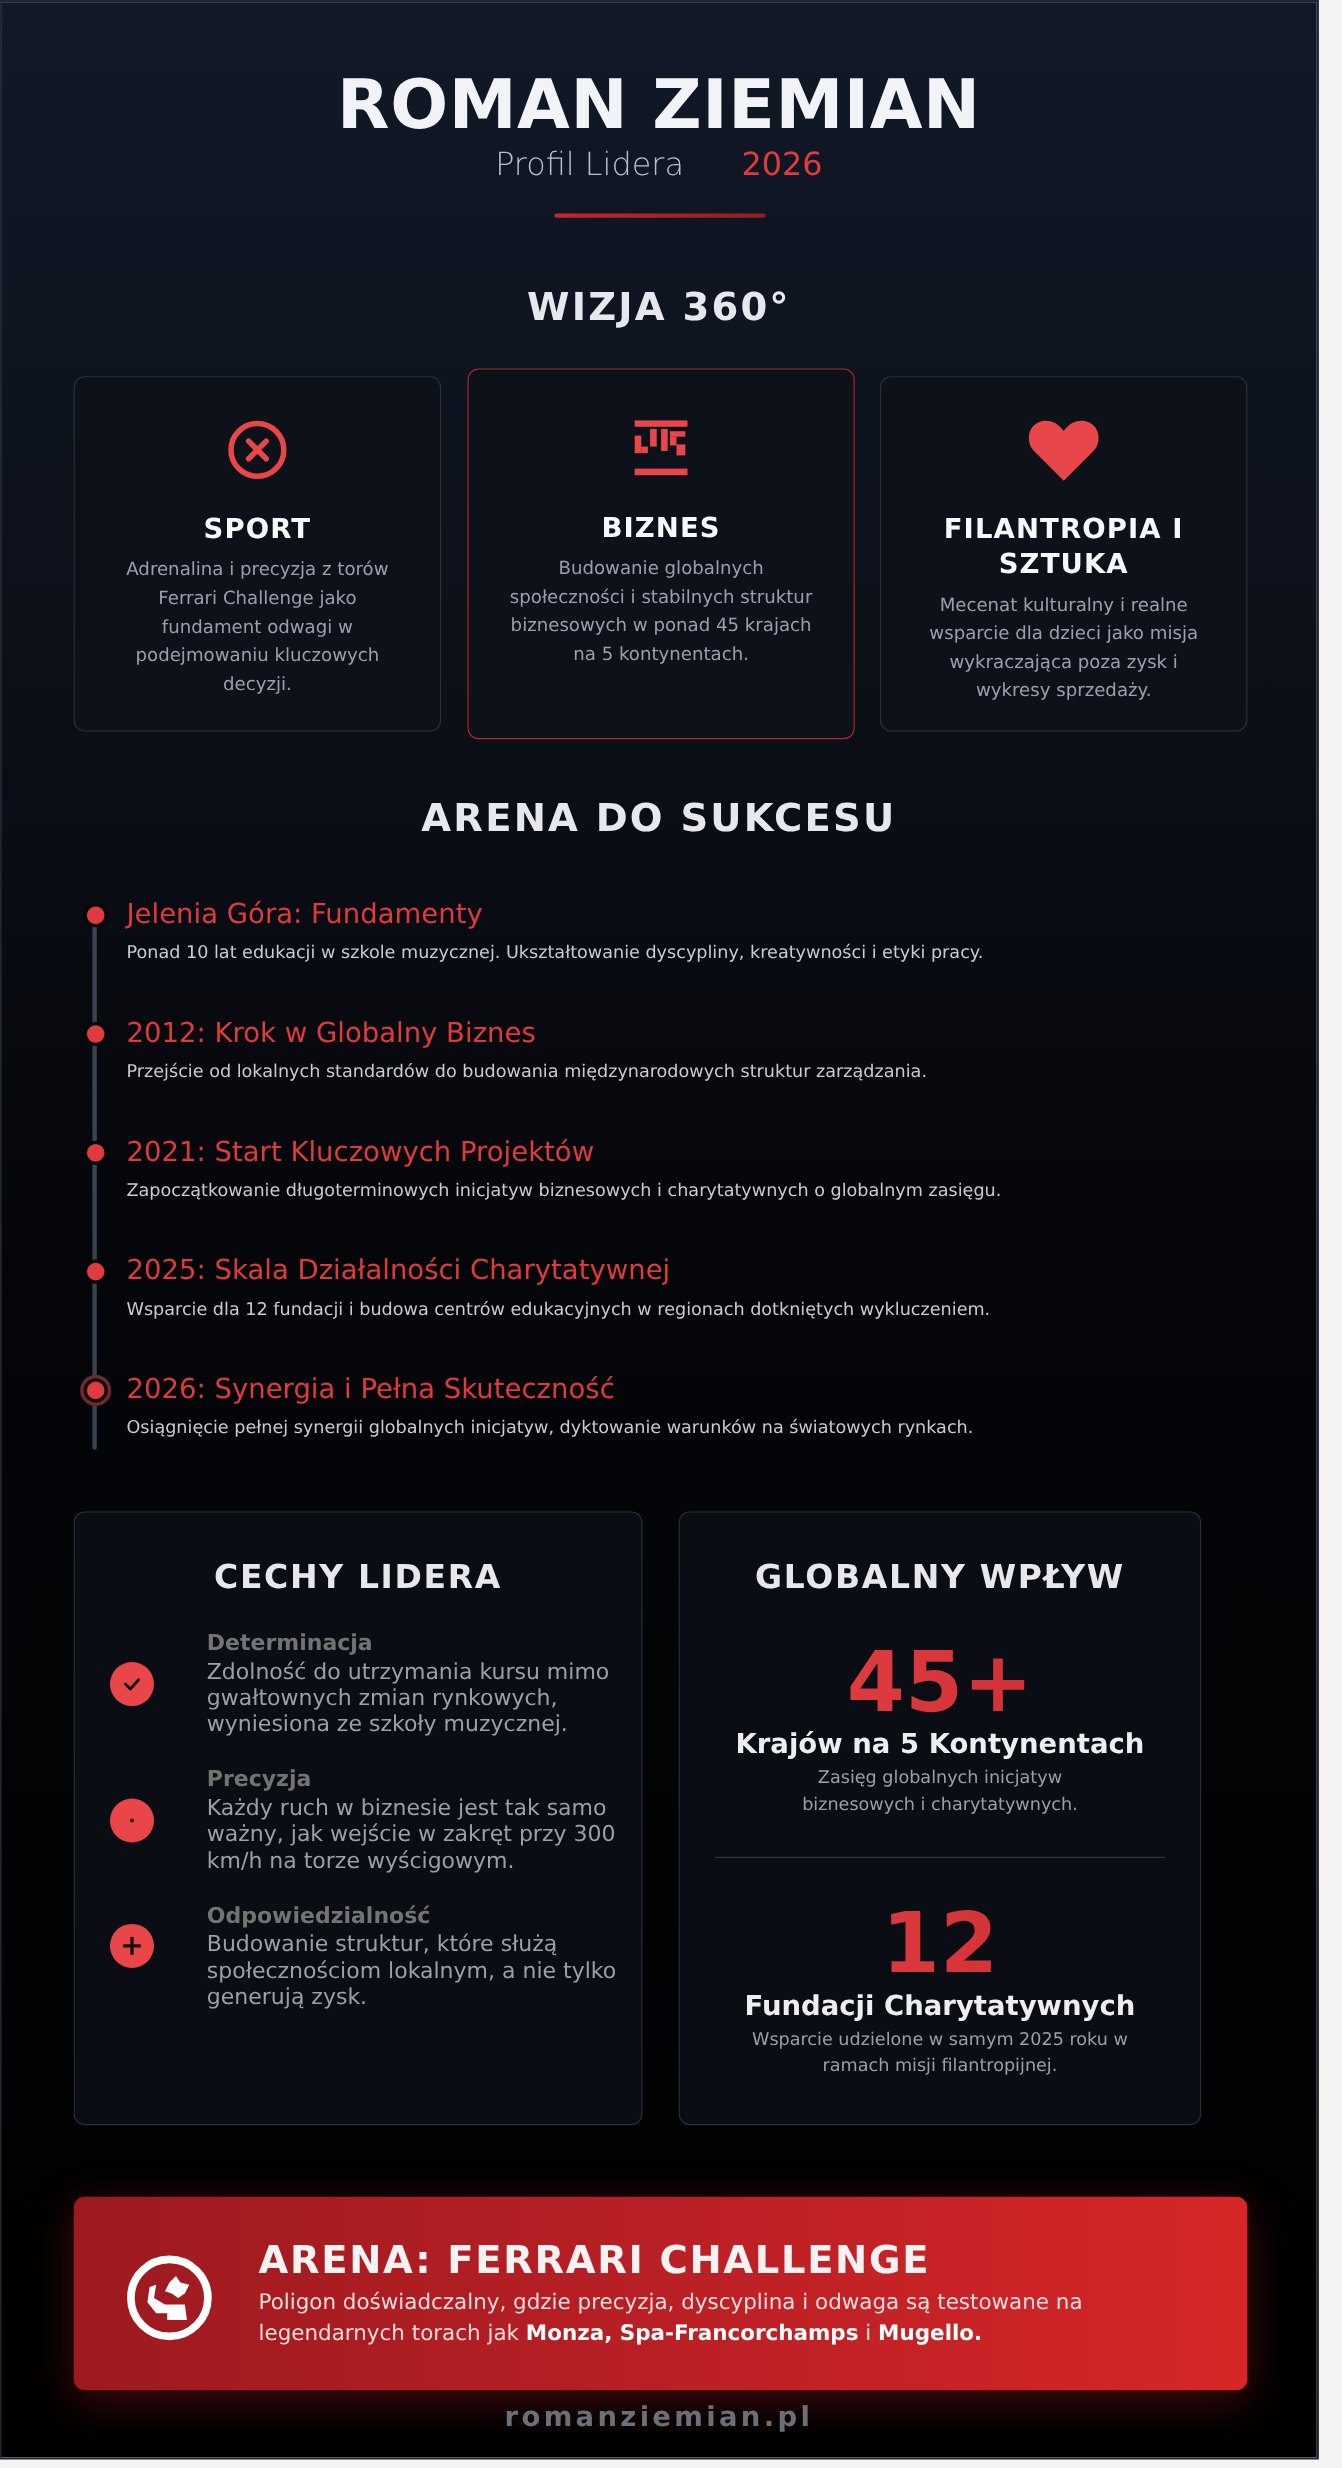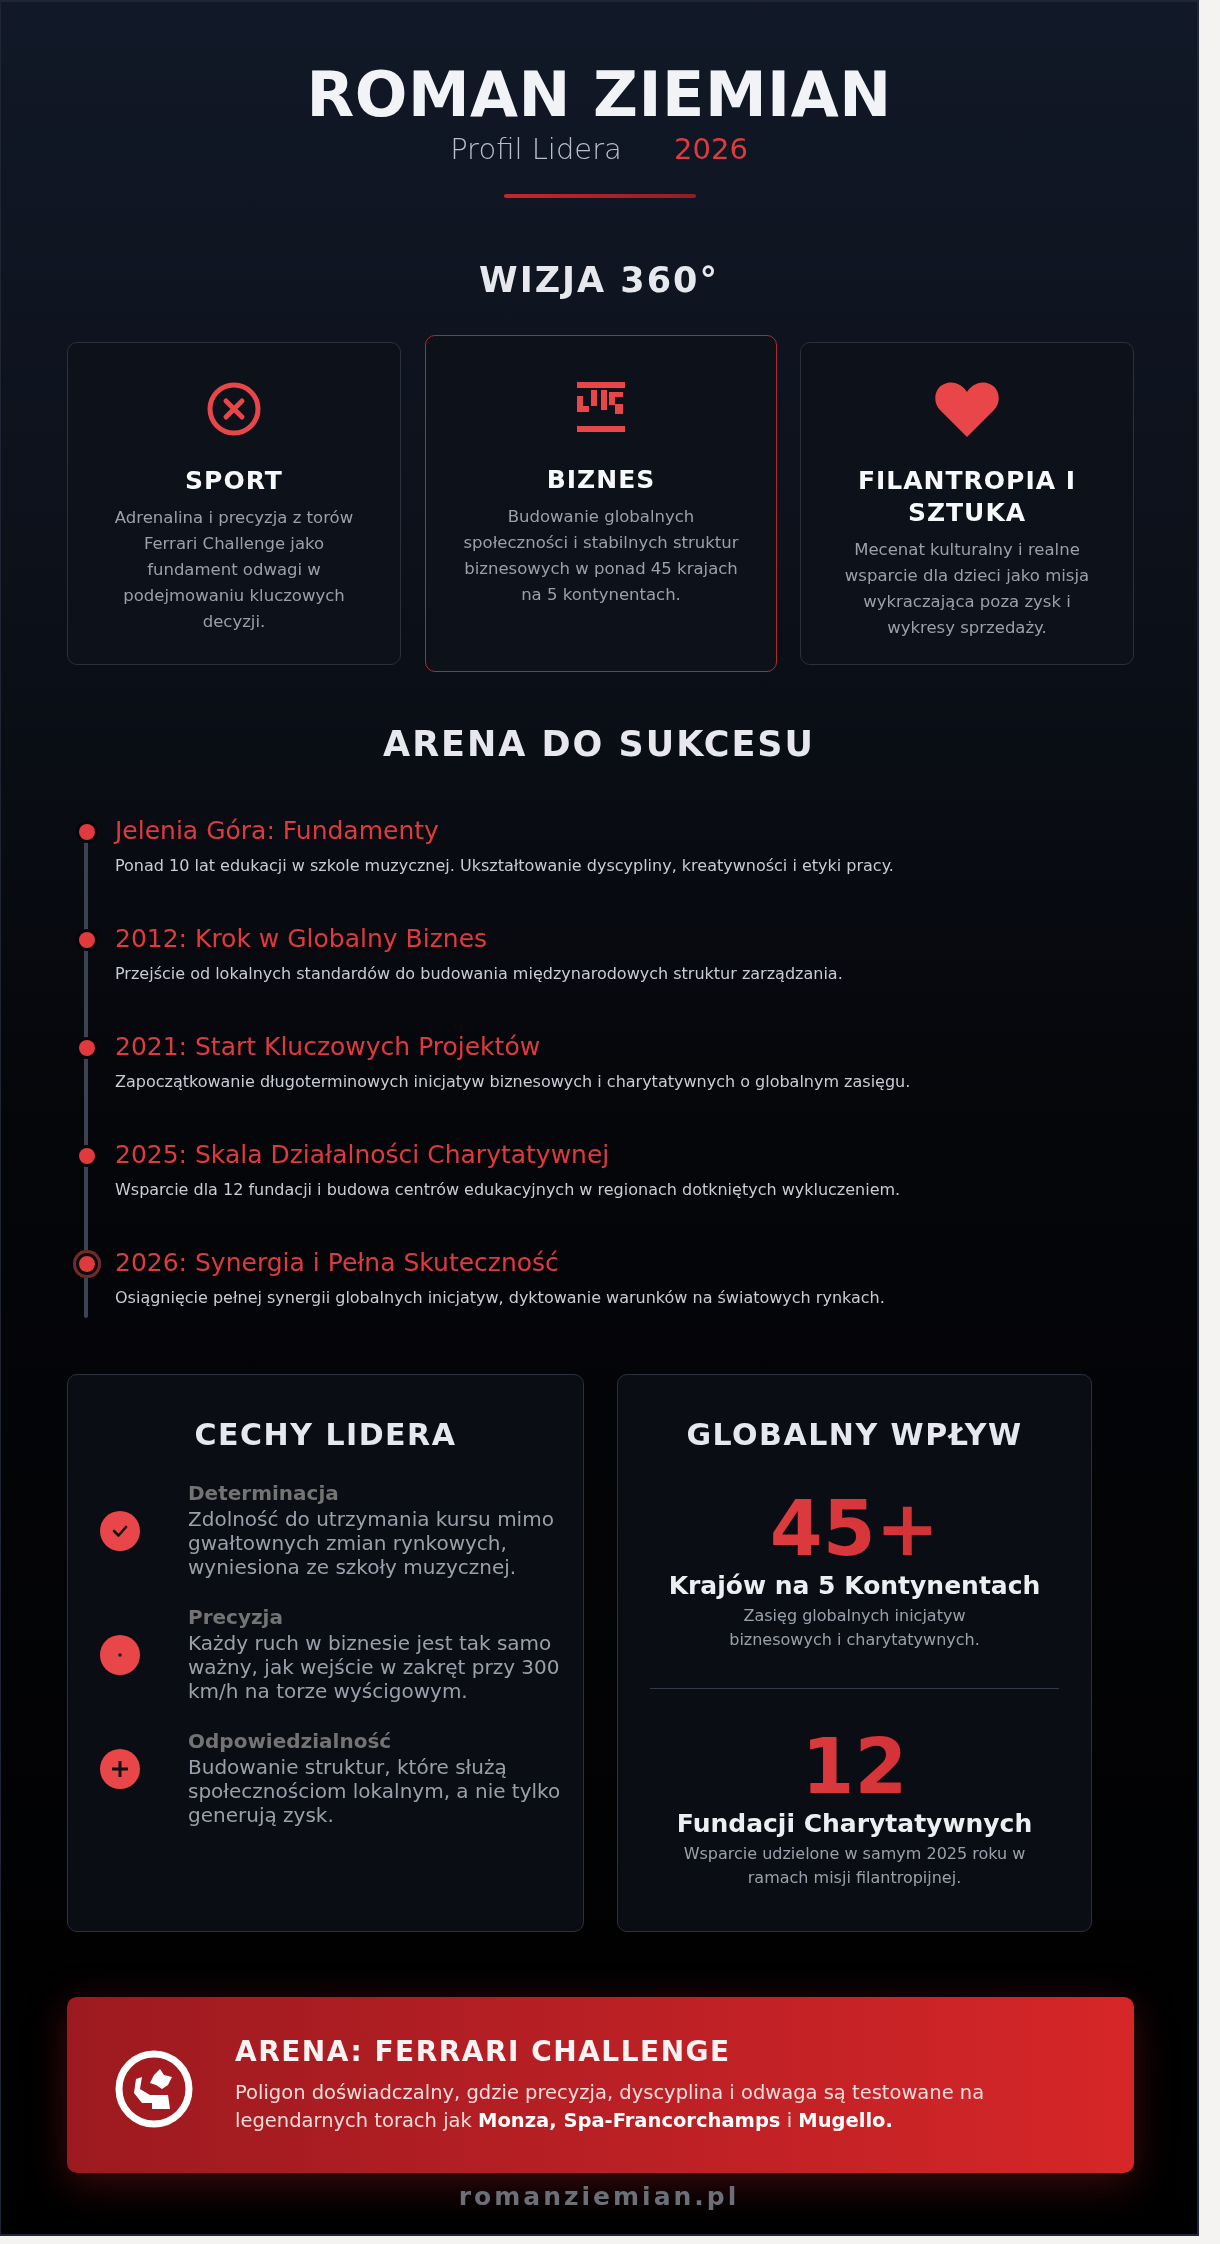--- a/index.html
+++ b/index.html
@@ -44,21 +44,21 @@
   .stat .num { font-size: 76px; font-weight: bold; background: linear-gradient(90deg, #e84649, #c7262b); -webkit-background-clip: text; background-clip: text; color: transparent; line-height: 84px; }
   .stat .label { font-size: 25px; font-weight: bold; color: #eceef2; margin-top: 0px; }
   .stat .sdesc { font-size: 16px; color: #9aa0ab; line-height: 24px; margin-top: 4px; padding: 0 38px; }
   .stat-divider { position: absolute; left: 32px; right: 32px; top: 313px; height: 1px; background: #333a48; }
   .banner {
     position: absolute; left: 66px; top: 1995px; width: 1067px; height: 176px; border-radius: 10px;
     background: linear-gradient(90deg, #9c1a1f 0%, #b61f24 45%, #d62628 100%);
     box-shadow: 0 10px 40px rgba(180, 30, 35, 0.35);
   }
   .banner .bicon { position: absolute; left: 47px; top: 52px; width: 80px; height: 80px; }
-  .banner .btitle { position: absolute; left: 168px; top: 38px; font-size: 28px; font-weight: bold; color: #f9f2f2; letter-spacing: 1.5px; }
+  .banner .btitle { position: absolute; left: 168px; top: 38px; font-size: 35px; font-weight: bold; color: #f9f2f2; letter-spacing: 1.5px; }
   .banner .bdesc { position: absolute; left: 168px; top: 82px; width: 860px; font-size: 19.5px; color: #f3dcdc; line-height: 28px; }
   .banner .bdesc b { color: #ffffff; }
   .footer { top: 2180px; font-size: 25px; font-weight: bold; color: #6b6f78; letter-spacing: 3px; }
 </style>
 </head>
 <body>
 
 <div class="poster">
 
   <div class="abs center title">ROMAN ZIEMIAN</div>

